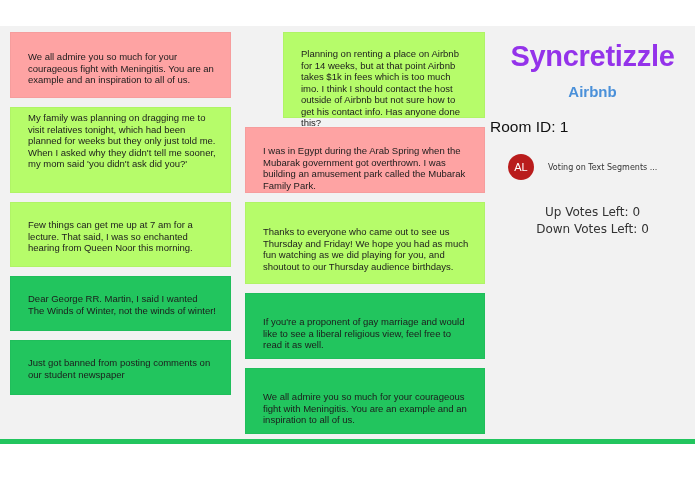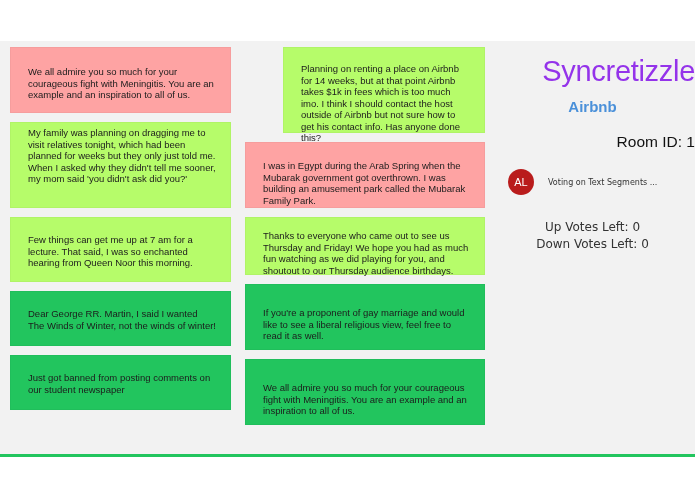--- a/index.html
+++ b/index.html
@@ -1,48 +1,48 @@
 <!DOCTYPE html>
 <html><head>
   <meta charset="utf-8">
   <style>
     html, body { margin: 0; padding: 0; }
     body {
       width: 695px; height: 494px; background: #ffffff;
       font-family: "Liberation Sans", sans-serif; position: relative; overflow: hidden;
     }
     .panel {
-      position: absolute; left: 0; top: 41px; width: 695px; height: 413px;
-      background: #f2f2f2; border-bottom: 3px solid #22c55e;
+      position: absolute; left: 0; top: 26px; width: 695px; height: 413px;
+      background: #f2f2f2; border-bottom: 5px solid #22c55e;
     }
     .col { position: absolute; top: 6px; }
     .col-left { left: 10px; width: 221px; }
     .col-mid { left: 245px; width: 240px; }
     .card {
       box-sizing: border-box; margin-bottom: 9px;
       padding: 0 14px 0 17px; display: flex; align-items: flex-start;
       font-size: 9.5px; line-height: 11.5px; color: #1c1c1c;
       border: 1px solid rgba(0,0,0,0.03);
       cursor: pointer;
     }
     .card.red { background: #fea3a3; }
     .card.green { background: #b6fc6a; }
     .card.white { background: #22c55e; }
     .card span { display: block; }
     .side { position: absolute; left: 490px; top: 0; width: 205px; height: 413px; }
     .title {
-      position: absolute; left: 0; width: 205px; top: 14px; text-align: right;
-      font-size: 29px; font-weight: normal; color: #9433ea; letter-spacing: -0.3px;
+      position: absolute; left: 0; width: 205px; top: 14px; text-align: center;
+      font-size: 29px; font-weight: bold; color: #9433ea; letter-spacing: -0.3px;
     }
     .round {
       position: absolute; left: 0; width: 205px; top: 57px; text-align: center;
       font-size: 15px; font-weight: bold; color: #4a90d9;
     }
     .room {
-      position: absolute; left: 0; width: 205px; top: 92px; text-align: right;
+      position: absolute; left: 0; width: 205px; top: 92px; text-align: left;
       font-size: 15.5px; color: #111;
     }
     .avatar {
       position: absolute; left: 18px; top: 128px; width: 26px; height: 26px;
       border-radius: 50%; background: #b91c1c; color: #fff;
       font-size: 11px; line-height: 26px; text-align: center;
     }
     .status {
       position: absolute; left: 58px; top: 137px; font-size: 8px; color: #333;
       font-family: "DejaVu Sans", sans-serif;
@@ -75,21 +75,21 @@
     </div>
   </div>
 
   <div class="col col-mid">
     <div class="card green" style="height:86px;padding-top:15px;margin-left:38px;">
       <span>Planning on renting a place on Airbnb for 14 weeks, but at that point Airbnb takes $1k in fees which is too much imo. I think I should contact the host outside of Airbnb but not sure how to get his contact info. Has anyone done this?</span>
     </div>
     <div class="card red" style="height:66px;padding-top:17px;">
       <span>I was in Egypt during the Arab Spring when the Mubarak government got overthrown. I was building an amusement park called the Mubarak Family Park.</span>
     </div>
-    <div class="card green" style="height:58px;padding-top:12px;">
+    <div class="card green" style="height:82px;padding-top:23px;">
       <span>Thanks to everyone who came out to see us Thursday and Friday! We hope you had as much fun watching as we did playing for you, and shoutout to our Thursday audience birthdays.</span>
     </div>
     <div class="card white" style="height:66px;padding-top:22px;">
       <span>If you're a proponent of gay marriage and would like to see a liberal religious view, feel free to read it as well.</span>
     </div>
     <div class="card white" style="height:66px;padding-top:22px;">
       <span>We all admire you so much for your courageous fight with Meningitis. You are an example and an inspiration to all of us.</span>
     </div>
   </div>
 

